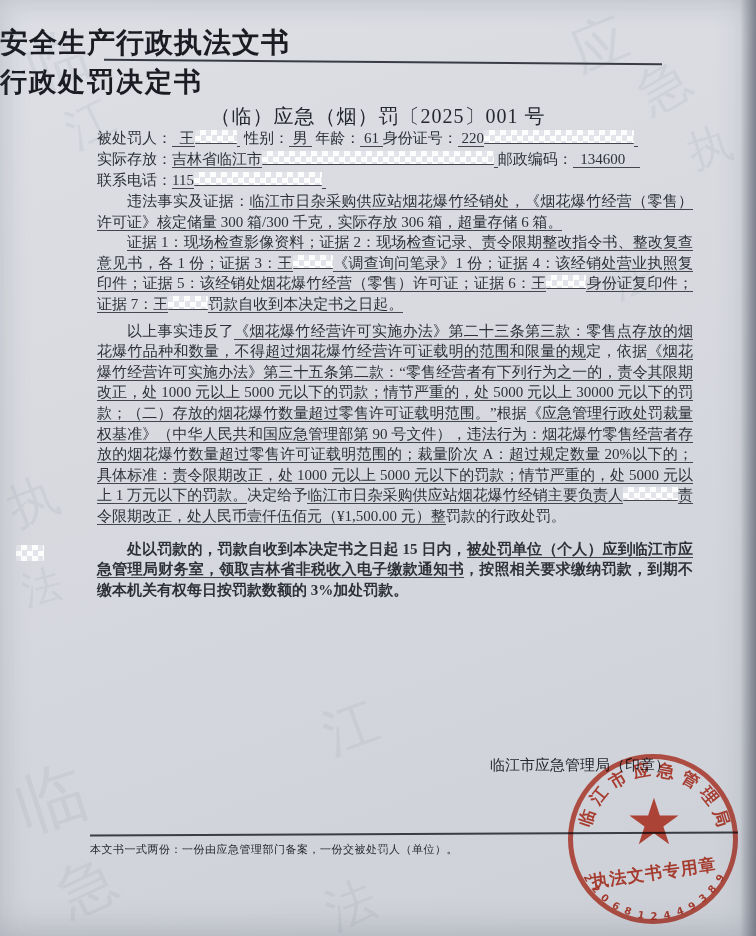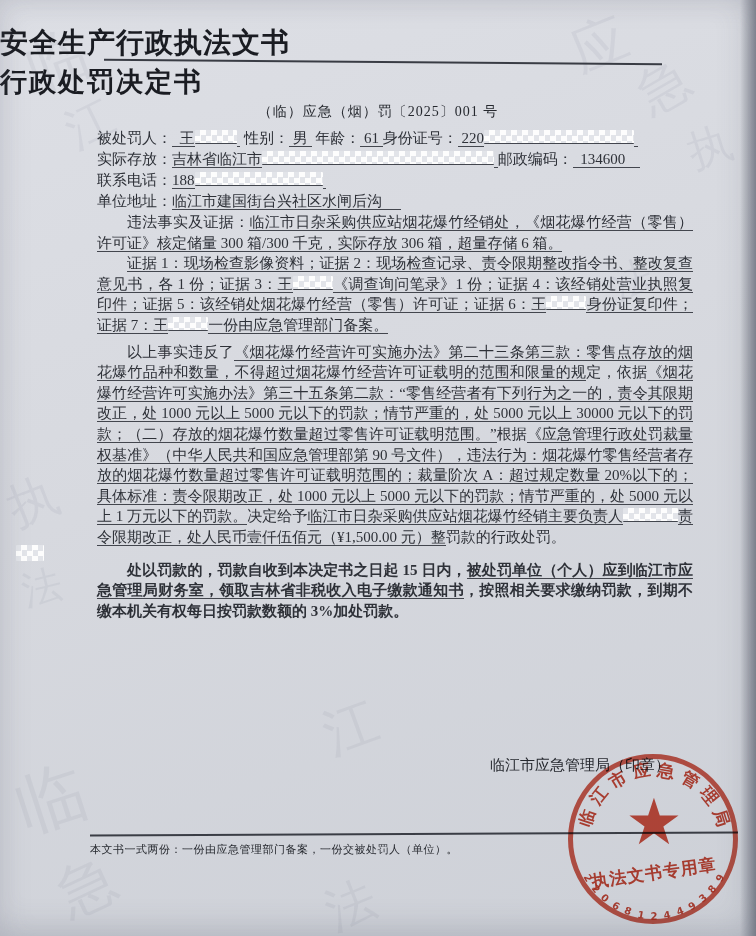--- a/index.html
+++ b/index.html
@@ -8,21 +8,21 @@
         font-family:"Liberation Serif","DejaVu Serif",serif;color:#2e3138;}
   .edge-right{position:absolute;right:0;top:0;width:16px;height:100%;
         background:linear-gradient(to right,rgba(75,80,95,0),rgba(70,75,90,.55));}
   .vignette{position:absolute;inset:0;pointer-events:none;
         box-shadow:inset -10px -8px 30px rgba(70,75,92,.18), inset 8px 6px 26px rgba(120,126,140,.12);}
   .wm span{position:absolute;color:#5a5f78;font-family:"Liberation Serif","DejaVu Serif",serif;}
   .titles{position:absolute;left:0;width:100%;margin:0;}
   .t1{top:24px;font:bold 28px "Liberation Sans","DejaVu Sans",sans-serif;color:#1a1c22;letter-spacing:1px;}
   .t2{top:64px;font:bold 27px "Liberation Sans","DejaVu Sans",sans-serif;color:#1a1c22;letter-spacing:2px;}
   .title-rule{position:absolute;top:61px;left:104px;width:558px;height:2.4px;background:#393c44;transform:rotate(.45deg);}
-  .docnum{position:absolute;top:103px;left:0;width:100%;text-align:center;font-size:14px;letter-spacing:1px;color:#25282e;}
+  .docnum{position:absolute;top:103px;left:0;width:100%;text-align:center;font-size:20px;letter-spacing:1px;color:#25282e;}
   .content{position:absolute;left:97px;top:128px;width:596px;font-size:15px;}
   .fields .row{line-height:21px;white-space:nowrap;}
   .bodytext p{margin:0;text-align:justify;text-indent:2em;line-height:20.6px;}
   .bodytext p.gap-s{margin-top:6px;} .bodytext p.gap-m{margin-top:12px;font-weight:bold;}
   .u{border-bottom:1.2px solid #43464e;}
   .redact{display:inline-block;height:13px;vertical-align:-1px;border-radius:1px;
         background:conic-gradient(#fdfdfd 25%,#e2e4e9 0 50%,#fdfdfd 0 75%,#e2e4e9 0);
         background-size:11px 11px;}
   .patch{position:absolute;left:16px;top:545px;width:28px;height:16px;}
   .sig{position:absolute;top:751px;right:86px;font-size:15px;color:#26292f;text-align:right;line-height:29px;}
@@ -60,26 +60,25 @@
 
   <h1 class="titles t1">安全生产行政执法文书</h1>
   <div class="title-rule"></div>
   <h2 class="titles t2">行政处罚决定书</h2>
   <div class="docnum">（临）应急（烟）罚〔2025〕001 号</div>
 
   <div class="content">
     <div class="fields">
       <div class="row"><span>被处罚人：</span><span class="u">&nbsp;&nbsp;王</span><span class="redact u" style="width: 42px;"></span><span class="u">&nbsp;</span><span>&nbsp;性别：</span><span class="u">&nbsp;男&nbsp;</span><span>&nbsp;年龄：</span><span class="u">&nbsp;61&nbsp;</span><span>身份证号：</span><span class="u">&nbsp;220</span><span class="redact u" style="width: 150px;"></span><span class="u">&nbsp;</span></div>
       <div class="row"><span>实际存放：</span><span class="u">吉林省临江市</span><span class="redact u" style="width: 232px;"></span><span class="u">&nbsp;</span><span>邮政编码：</span><span class="u">&nbsp;&nbsp;134600&nbsp;&nbsp;&nbsp;&nbsp;</span></div>
-      <div class="row"><span>联系电话：</span><span class="u">188</span><span class="redact u" style="width: 128px;"></span><span class="u">&nbsp;</span></div>
-      <div class="row"><span>单位地址：</span><span class="u">临江市建国街台兴社区水闸后沟&nbsp;&nbsp;&nbsp;&nbsp;&nbsp;</span></div>
+      <div class="row"><span>联系电话：</span><span class="u">115</span><span class="redact u" style="width: 128px;"></span><span class="u">&nbsp;</span></div>
     </div>
     <div class="bodytext">
       <p><span>违法事实及证据：</span><span class="u">临江市日杂采购供应站烟花爆竹经销处，《烟花爆竹经营（零售）许可证》核定储量 300 箱/300 千克，实际存放 306 箱，超量存储 6 箱。</span></p>
-      <p><span class="u">证据 1：现场检查影像资料；证据 2：现场检查记录、责令限期整改指令书、整改复查意见书，各 1 份；证据 3：王</span><span class="redact u" style="width: 40px;"></span><span class="u">《调查询问笔录》1 份；证据 4：该经销处营业执照复印件；证据 5：该经销处烟花爆竹经营（零售）许可证；证据 6：王</span><span class="redact u" style="width: 40px;"></span><span class="u">身份证复印件；证据 7：王</span><span class="redact u" style="width: 40px;"></span><span class="u">一份由应急管理部门备案。</span></p>
+      <p><span class="u">证据 1：现场检查影像资料；证据 2：现场检查记录、责令限期整改指令书、整改复查意见书，各 1 份；证据 3：王</span><span class="redact u" style="width: 40px;"></span><span class="u">《调查询问笔录》1 份；证据 4：该经销处营业执照复印件；证据 5：该经销处烟花爆竹经营（零售）许可证；证据 6：王</span><span class="redact u" style="width: 40px;"></span><span class="u">身份证复印件；证据 7：王</span><span class="redact u" style="width: 40px;"></span><span class="u">罚款自收到本决定书之日起。</span></p>
       <p class="gap-s"><span>以上事实违反了</span><span class="u">《烟花爆竹经营许可实施办法》第二十三条第三款：零售点存放的烟花爆竹品种和数量，不得超过烟花爆竹经营许可证载明的范围和限量的规</span><span>定，依据</span><span class="u">《烟花爆竹经营许可实施办法》第三十五条第二款：“零售经营者有下列行为之一的，责令其限期改正，处 1000 元以上 5000 元以下的罚款；情节严重的，处 5000 元以上 30000 元以下的罚款；（二）存放的烟花爆竹数量超过零售许可证载明范围。”</span><span>根据</span><span class="u">《应急管理行政处罚裁量权基准》（中华人民共和国应急管理部第 90 号文件），违法行为：烟花爆竹零售经营者存放的烟花爆竹数量超过零售许可证载明范围的；裁量阶次 A：超过规定数量 20%以下的；具体标准：责令限期改正，处 1000 元以上 5000 元以下的罚款；情节严重的，处 5000 元以上 1 万元以下的罚款。</span><span>决定给予</span><span class="u">临江市日杂采购供应站烟花爆竹经销主要负责人</span><span class="redact u" style="width: 55px;"></span><span class="u">责令限期改正，处人民币壹仟伍佰元（¥1,500.00 元）整</span><span>罚款的行政处罚。</span></p>
       <p class="gap-m"><span>处以罚款的，罚款自收到本决定书之日起 15 日内，</span><span class="u">被处罚单位（个人）应到临江市应急管理局财务室，领取吉林省非税收入电子缴款通知书</span><span>，按照相关要求缴纳罚款，到期不缴本机关有权每日按罚款数额的 3%加处罚款。</span></p>
     </div>
   </div>
 
   <span class="redact patch"></span>
 
   <div class="sig">
     <div>临江市应急管理局（印章）</div>
   </div>

